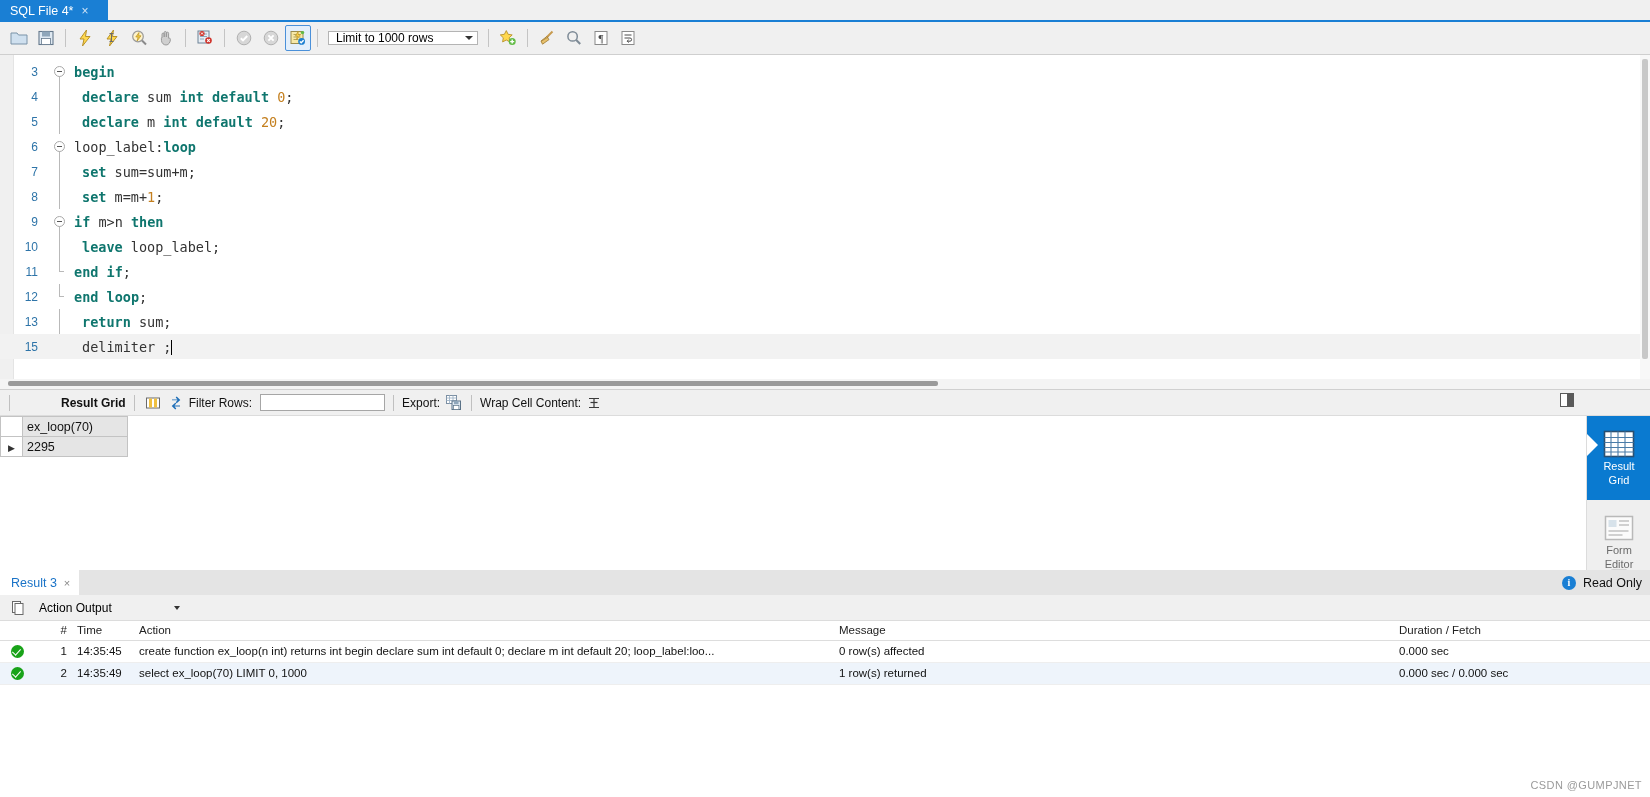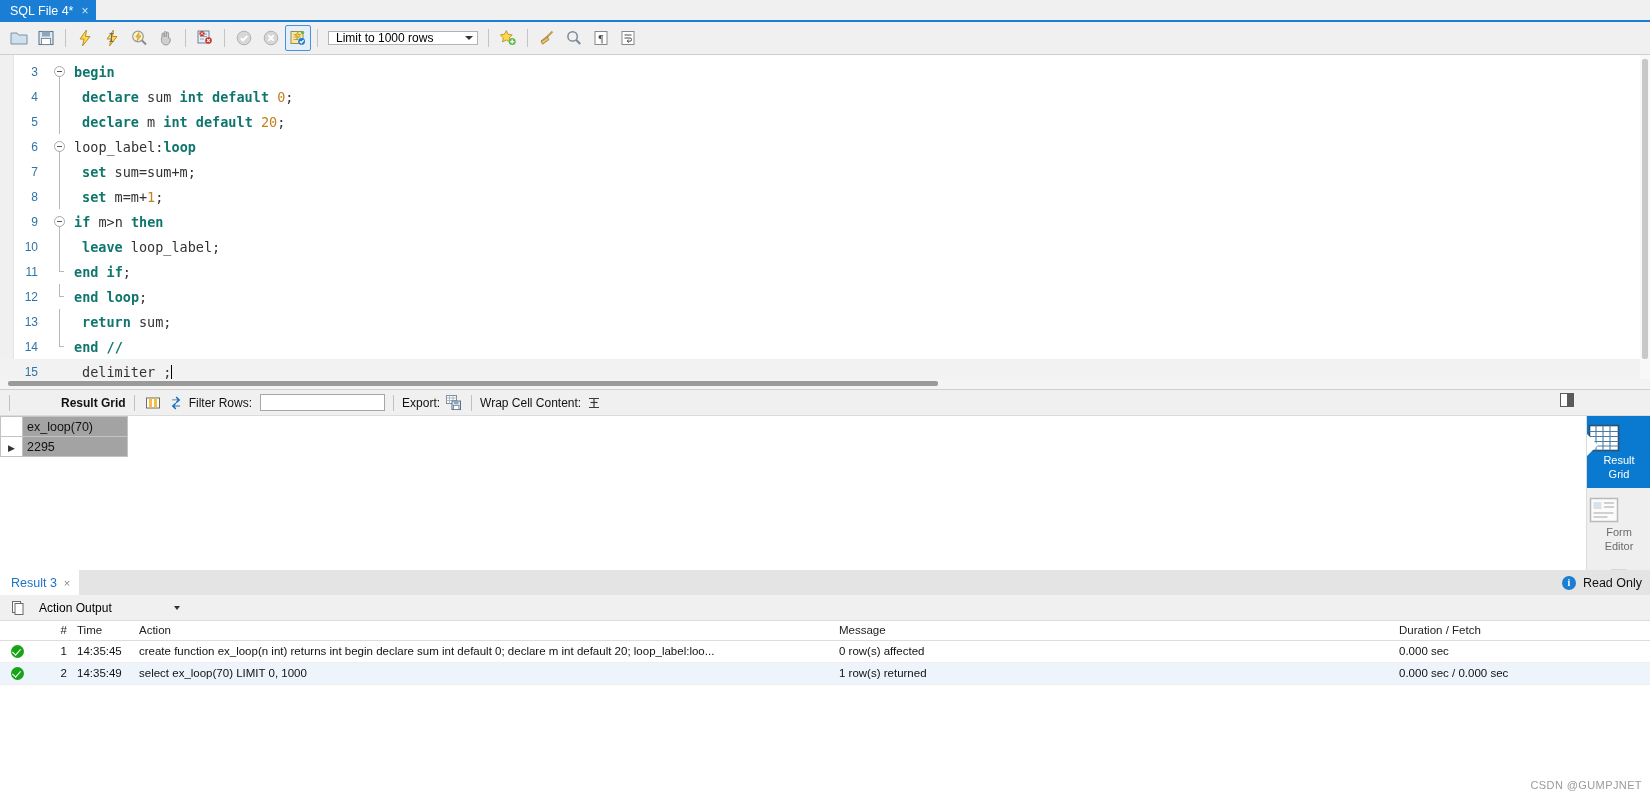--- a/index.html
+++ b/index.html
@@ -16,21 +16,21 @@
 
   
   .tabbar {
     height: 22px; background: #f0f0f0;
     border-bottom: 2px solid #1a7fd4;
     display: flex; align-items: stretch;
   }
   .tab-active {
     background: #1a7fd4; color: #ffffff;
     display: flex; align-items: center; gap: 8px;
-    padding: 0 8px 0 10px; font-size: 12.5px;
+    padding: 0 20px 0 10px; font-size: 12.5px;
     height: 22px; line-height: 22px; white-space: nowrap;
   }
   .tab-close { color: #cfe3f5; font-size: 12px; cursor: pointer; }
 
   
   .toolbar {
     height: 33px; background: #f0f0f0;
     border-bottom: 1px solid #cfcfcf;
     display: flex; align-items: center; padding: 0 6px; gap: 1px;
   }
@@ -139,36 +139,36 @@
     width: 125px; height: 17px; background: #ffffff;
     border: 1px solid #a6a6a6; margin-left: 5px;
   }
   .gt-icon { width: 20px; height: 20px; display: flex; align-items: center; justify-content: center; cursor: pointer; }
 
   .grid-body { position: relative; height: 154px; background: #ffffff; }
   .grid-table { border-collapse: collapse; table-layout: fixed; }
   .grid-table th, .grid-table td {
     border: 1px solid #c3c3c3; height: 20px;
     font-size: 12.5px; font-weight: normal; text-align: left;
-    padding: 0 4px; background: #a3a3a3; color: #111;
+    padding: 0 4px; background: #e5e5e5; color: #111;
   }
   .grid-table th.rowhdr, .grid-table td.rowhdr {
     width: 22px; padding: 0; text-align: center; background: #ffffff;
   }
   .grid-table th.col1, .grid-table td.col1 { width: 105px; }
   .row-arrow { color: #333; font-size: 9px; line-height: 1; }
 
   
   .side-strip {
     position: absolute; right: 0; top: 0; width: 64px; bottom: 0;
     background: #efefef; border-left: 1px solid #dcdcdc;
   }
   .side-item {
-    width: 64px; height: 72px; display: flex; flex-direction: column;
-    justify-content: center; gap: 2px;
+    width: 64px; height: 84px; display: flex; flex-direction: column;
+    align-items: center; justify-content: center; gap: 2px;
     font-size: 11px; color: #6b6b6b; cursor: pointer; position: relative;
     text-align: center; line-height: 1.08;
   }
   .side-item.active { background: #0a7ad0; color: #ffffff; }
   .side-item.active::before {
     content: ""; position: absolute; left: -0px; top: 18px;
     border-top: 11px solid transparent; border-bottom: 11px solid transparent;
     border-left: 11px solid #ffffff;
   }
   .side-caret {
@@ -480,27 +480,20 @@
             <span class="fold-end"></span>
           </span>
           <span class="code-text"><span class="kw">end loop</span><span class="op">;</span></span>
         </div>
         <div class="code-line">
           <span class="ln">13</span>
           <span class="fold">
             <span class="fold-line"></span>
           </span>
           <span class="code-text" style="padding-left: 10px;"><span class="kw">return</span><span class="op"> </span><span class="id">sum;</span></span>
-        </div>
-        <div class="code-line">
-          <span class="ln">14</span>
-          <span class="fold">
-            <span class="fold-end"></span>
-          </span>
-          <span class="code-text"><span class="kw">end</span><span class="op"> </span><span class="kw">//</span></span>
         </div>
         <div class="code-line current">
           <span class="ln">15</span>
           <span class="fold"></span>
           <span class="code-text" style="padding-left: 10px;"><span class="id">delimiter ;</span><span class="caret"></span></span>
         </div>
       </div>
     <div class="vscroll">
       <div class="vscroll-thumb"></div>
     </div>

